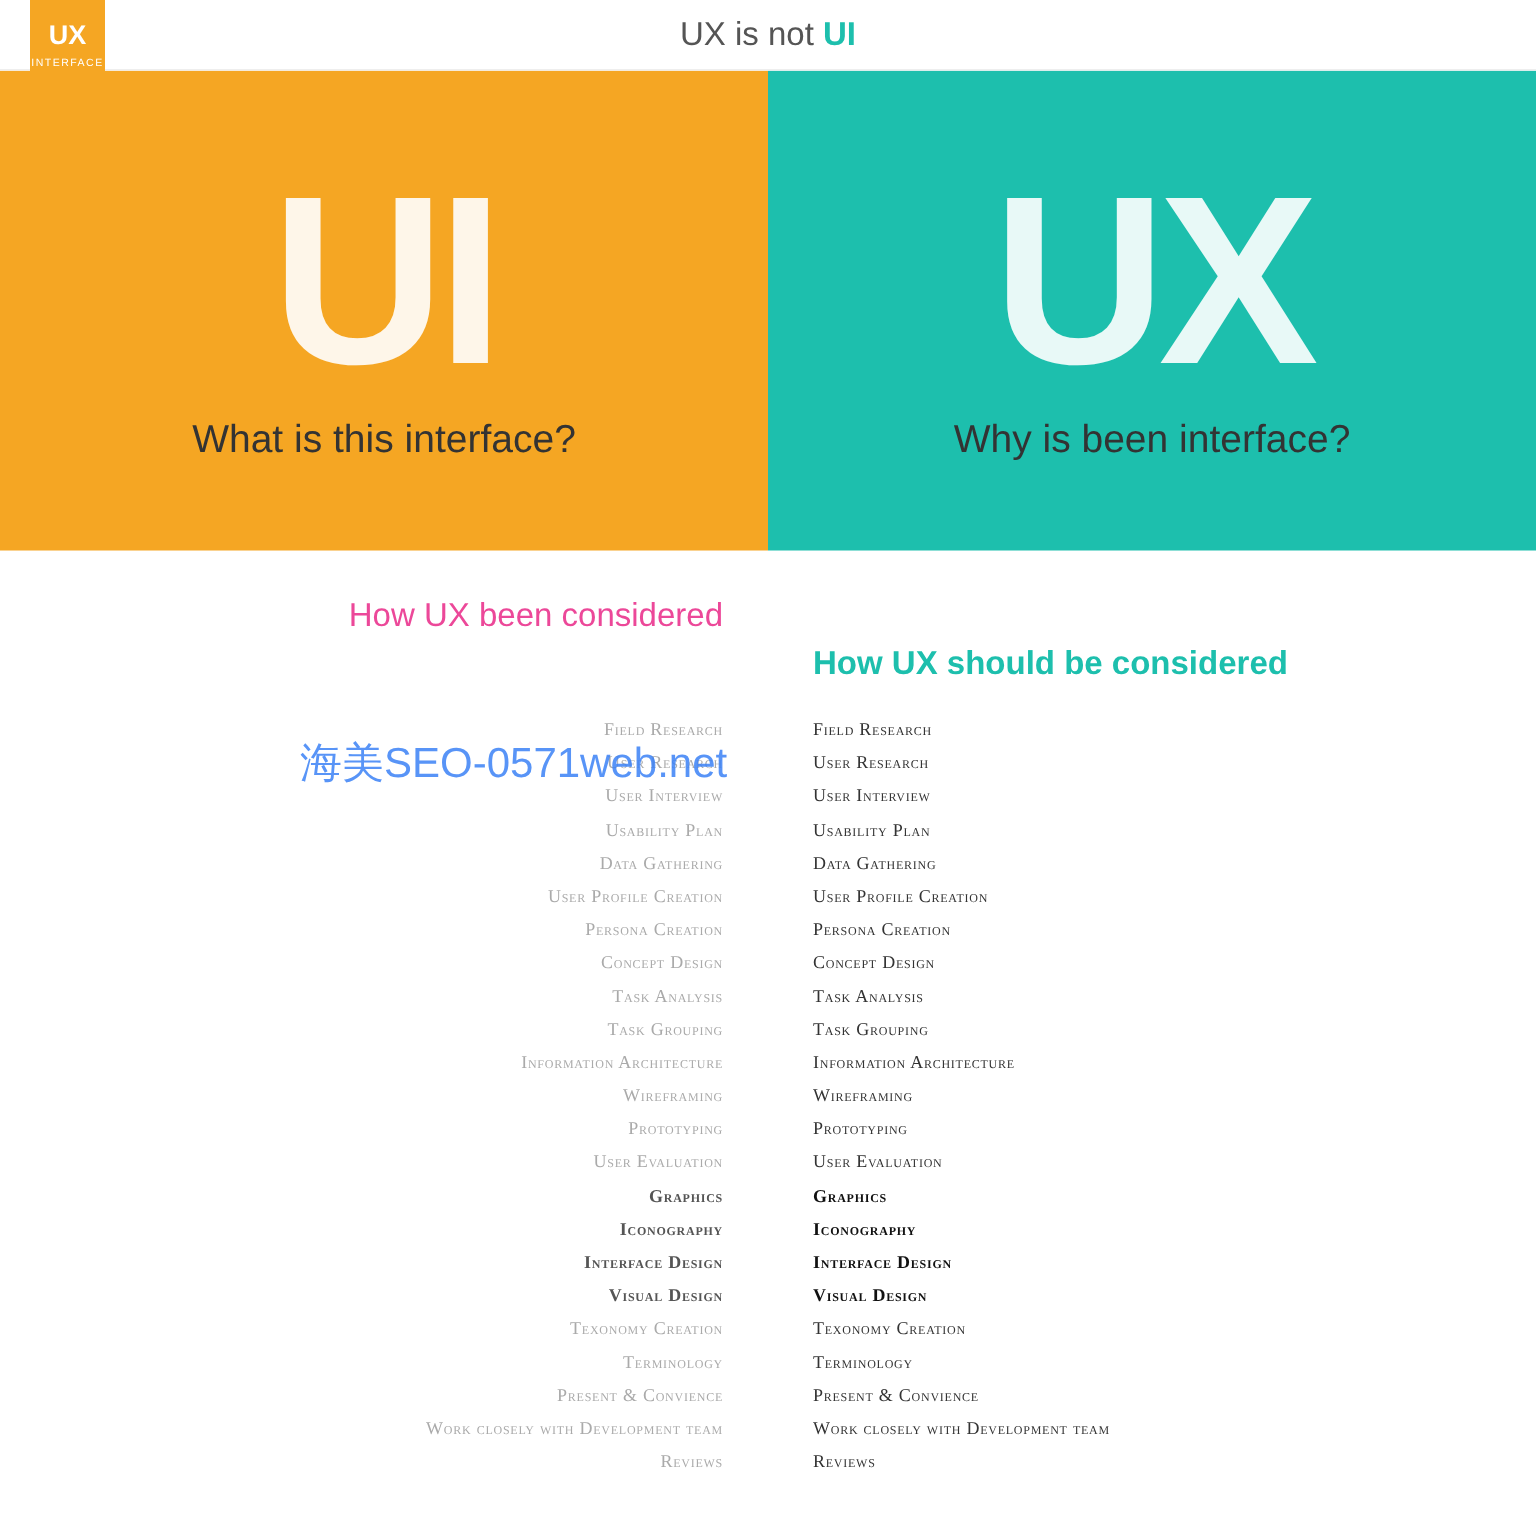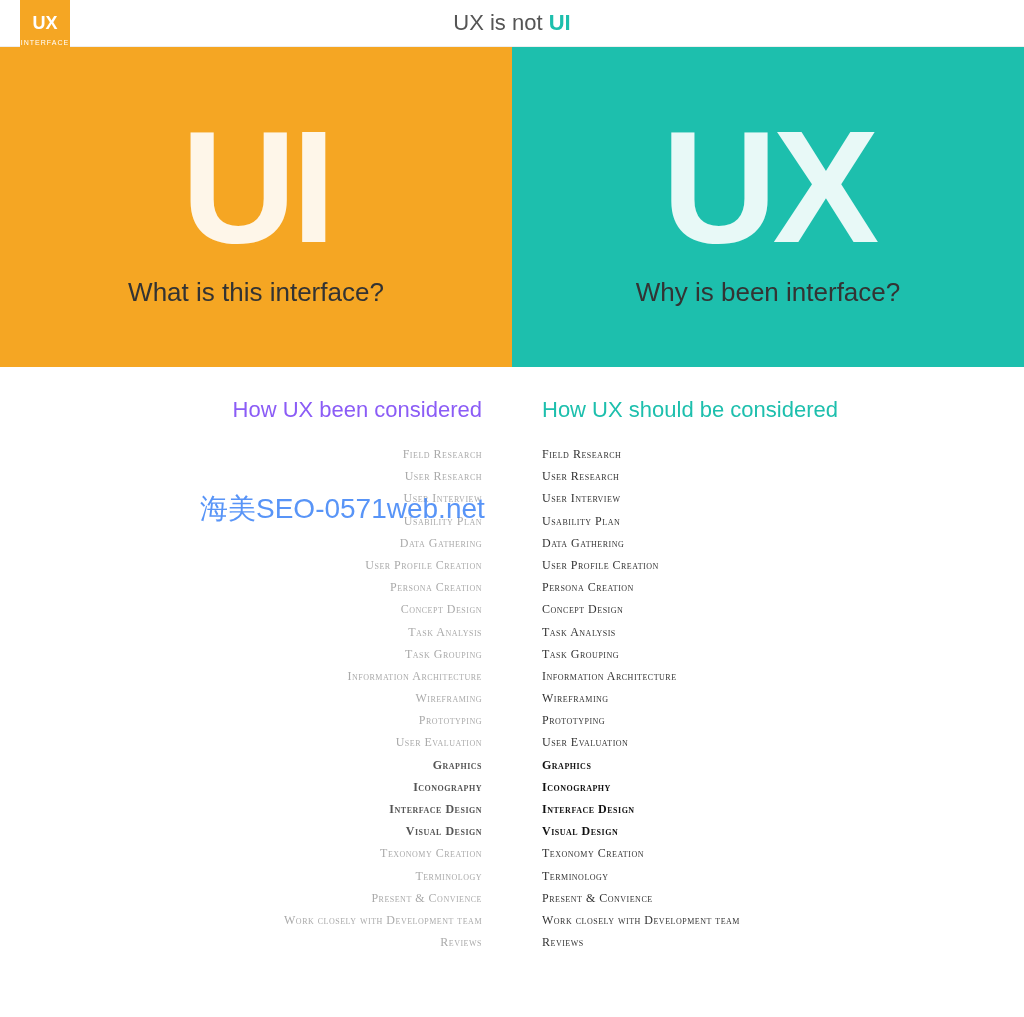--- a/index.html
+++ b/index.html
@@ -105,31 +105,32 @@
     }
     .section-headers {
       display: flex;
       margin-bottom: 20px;
     }
     .section-header-left {
       flex: 1;
       text-align: right;
       padding-right: 30px;
       font-size: 22px;
-      color: #8b5cf6;
+      color: #ec4899;
       font-family: Arial, sans-serif;
       font-weight: normal;
     }
     .section-header-right {
       flex: 1;
       padding-left: 30px;
       font-size: 22px;
       color: #1dbfad;
       font-family: Arial, sans-serif;
-      font-weight: normal;
+      font-weight: bold;
+      margin-top: 32px;
     }
 
     .list-container {
       display: flex;
     }
     .list-left {
       flex: 1;
       display: flex;
       flex-direction: column;
       align-items: flex-end;

